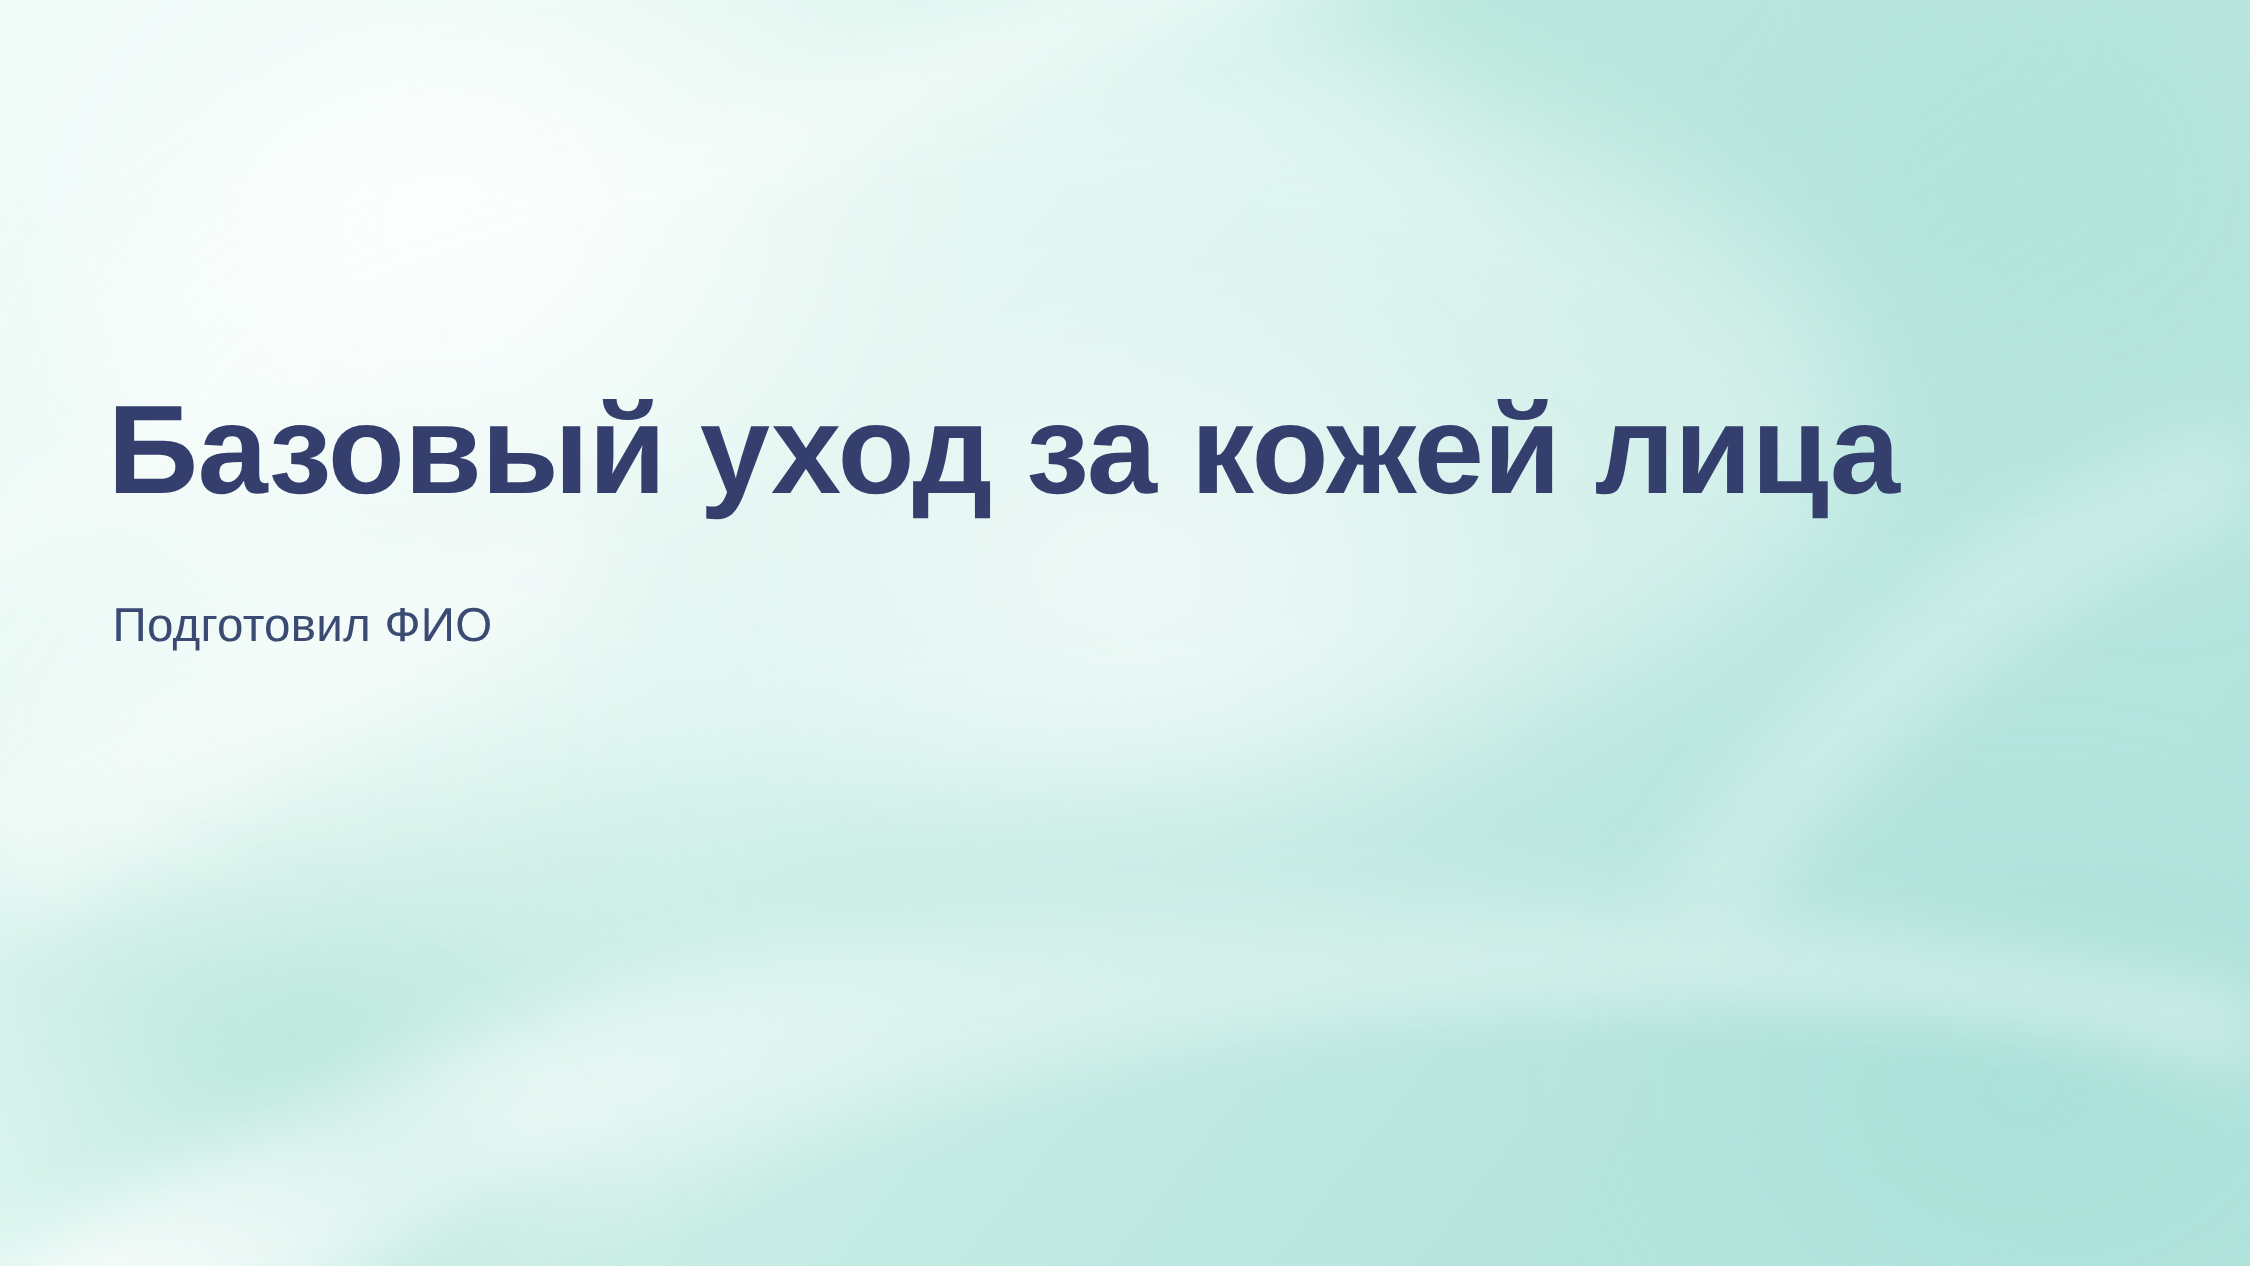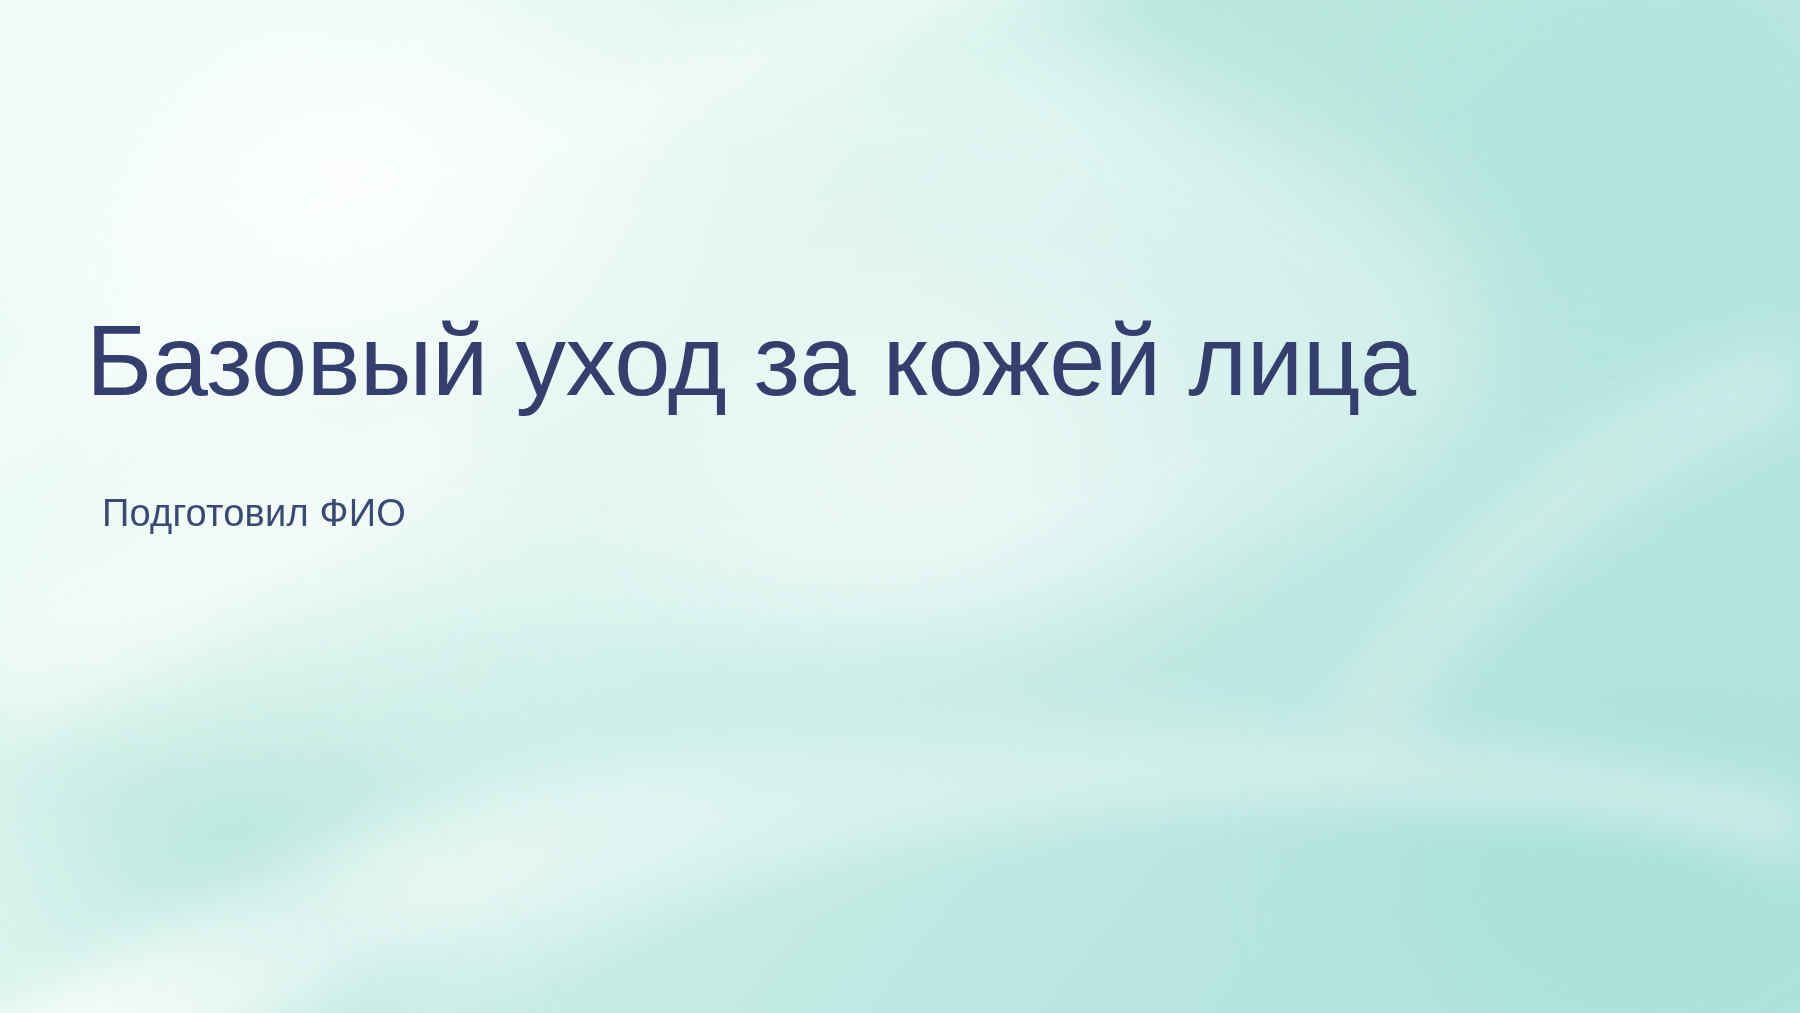--- a/index.html
+++ b/index.html
@@ -86,28 +86,28 @@
     position: absolute;
     left: 86px;
     top: 296px;
     width: 1560px;
   }
 
   .slide-title {
     margin: 0;
     font-size: 101px;
     line-height: 128px;
-    font-weight: 400;
+    font-weight: 700;
     letter-spacing: -0.5px;
     color: #343f6e;
     max-width: 1490px;
   }
 
   .slide-subtitle {
-    margin: 16px;
+    margin: 4px;
     padding-top: 50px;
     font-size: 38px;
     line-height: 46px;
     font-weight: 400;
     letter-spacing: 0.2px;
     color: #3b4a72;
   }
 </style>
 </head>
 <body>

